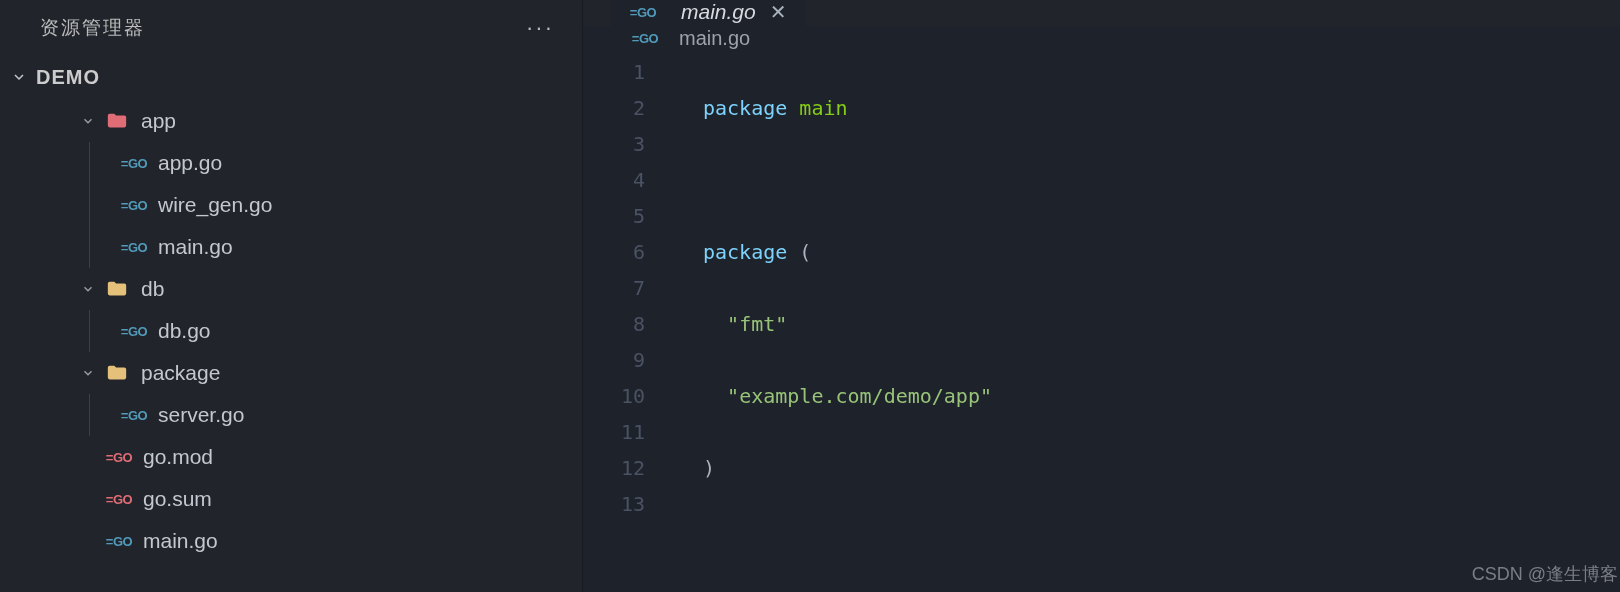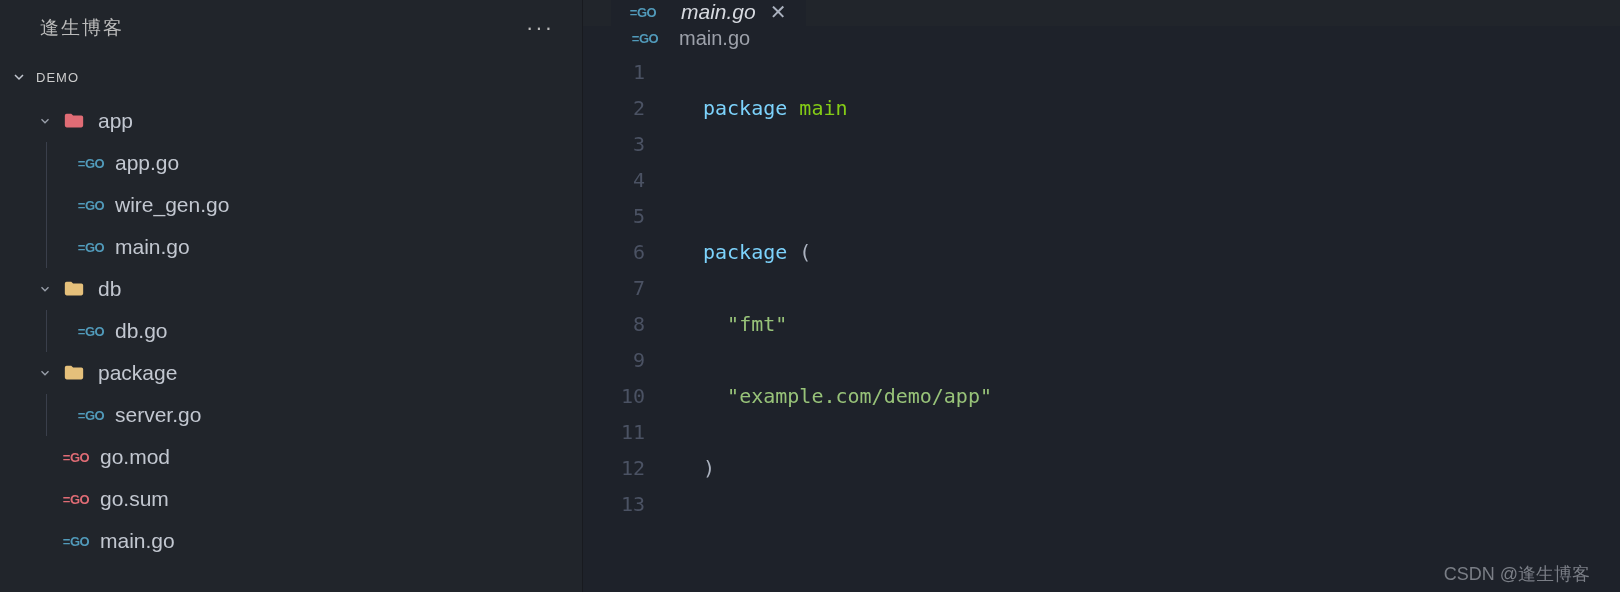--- a/index.html
+++ b/index.html
@@ -37,34 +37,35 @@
   font-size: 22px;
   letter-spacing: 2px;
   cursor: pointer;
 }
 .project-row {
   display: flex;
   align-items: center;
   height: 42px;
   padding-left: 10px;
   color: #ccc;
-  font-weight: 400;
-  font-size: 13px;
+  font-weight: 700;
+  font-size: 20px;
   letter-spacing: 1px;
 }
 .chevron {
   width: 18px;
   height: 18px;
   margin-right: 8px;
   display: inline-flex;
   align-items: center;
   justify-content: center;
 }
 .tree {
   padding-top: 2px;
+  padding-left: 43px;
 }
 .row {
   display: flex;
   align-items: center;
   height: 42px;
   cursor: pointer;
   padding-left: 36px;
   font-size: 21px;
 }
 .row.file { padding-left: 78px; }
@@ -141,31 +142,31 @@
   white-space: pre;
   padding-left: 20px;
 }
 .tok-kw { color: #7dd3fc; }
 .tok-id { color: #84cc16; text-align: center; }
 .tok-str { color: #98c379; }
 .tok-paren { color: #abb2bf; }
 .watermark {
   position: absolute;
   bottom: 6px;
-  right: 30px;
+  right: 2px;
   font-size: 18px;
   color: #7a7e86;
 }
 </style>
 </head>
 <body>
 
 <div class="sidebar">
   <div class="sidebar-header">
-    <span class="explorer-title">逢生博客</span>
+    <span class="explorer-title">资源管理器</span>
     <span class="dots">···</span>
   </div>
   <div class="project-row">
     <span class="chevron">
       <svg viewBox="0 0 16 16" width="16" height="16">
           <path d="M4 6l4 4 4-4" stroke="#c2c7d0" stroke-width="1.5" fill="none"></path>
         </svg>
     </span>
     <span>DEMO</span>
   </div>

